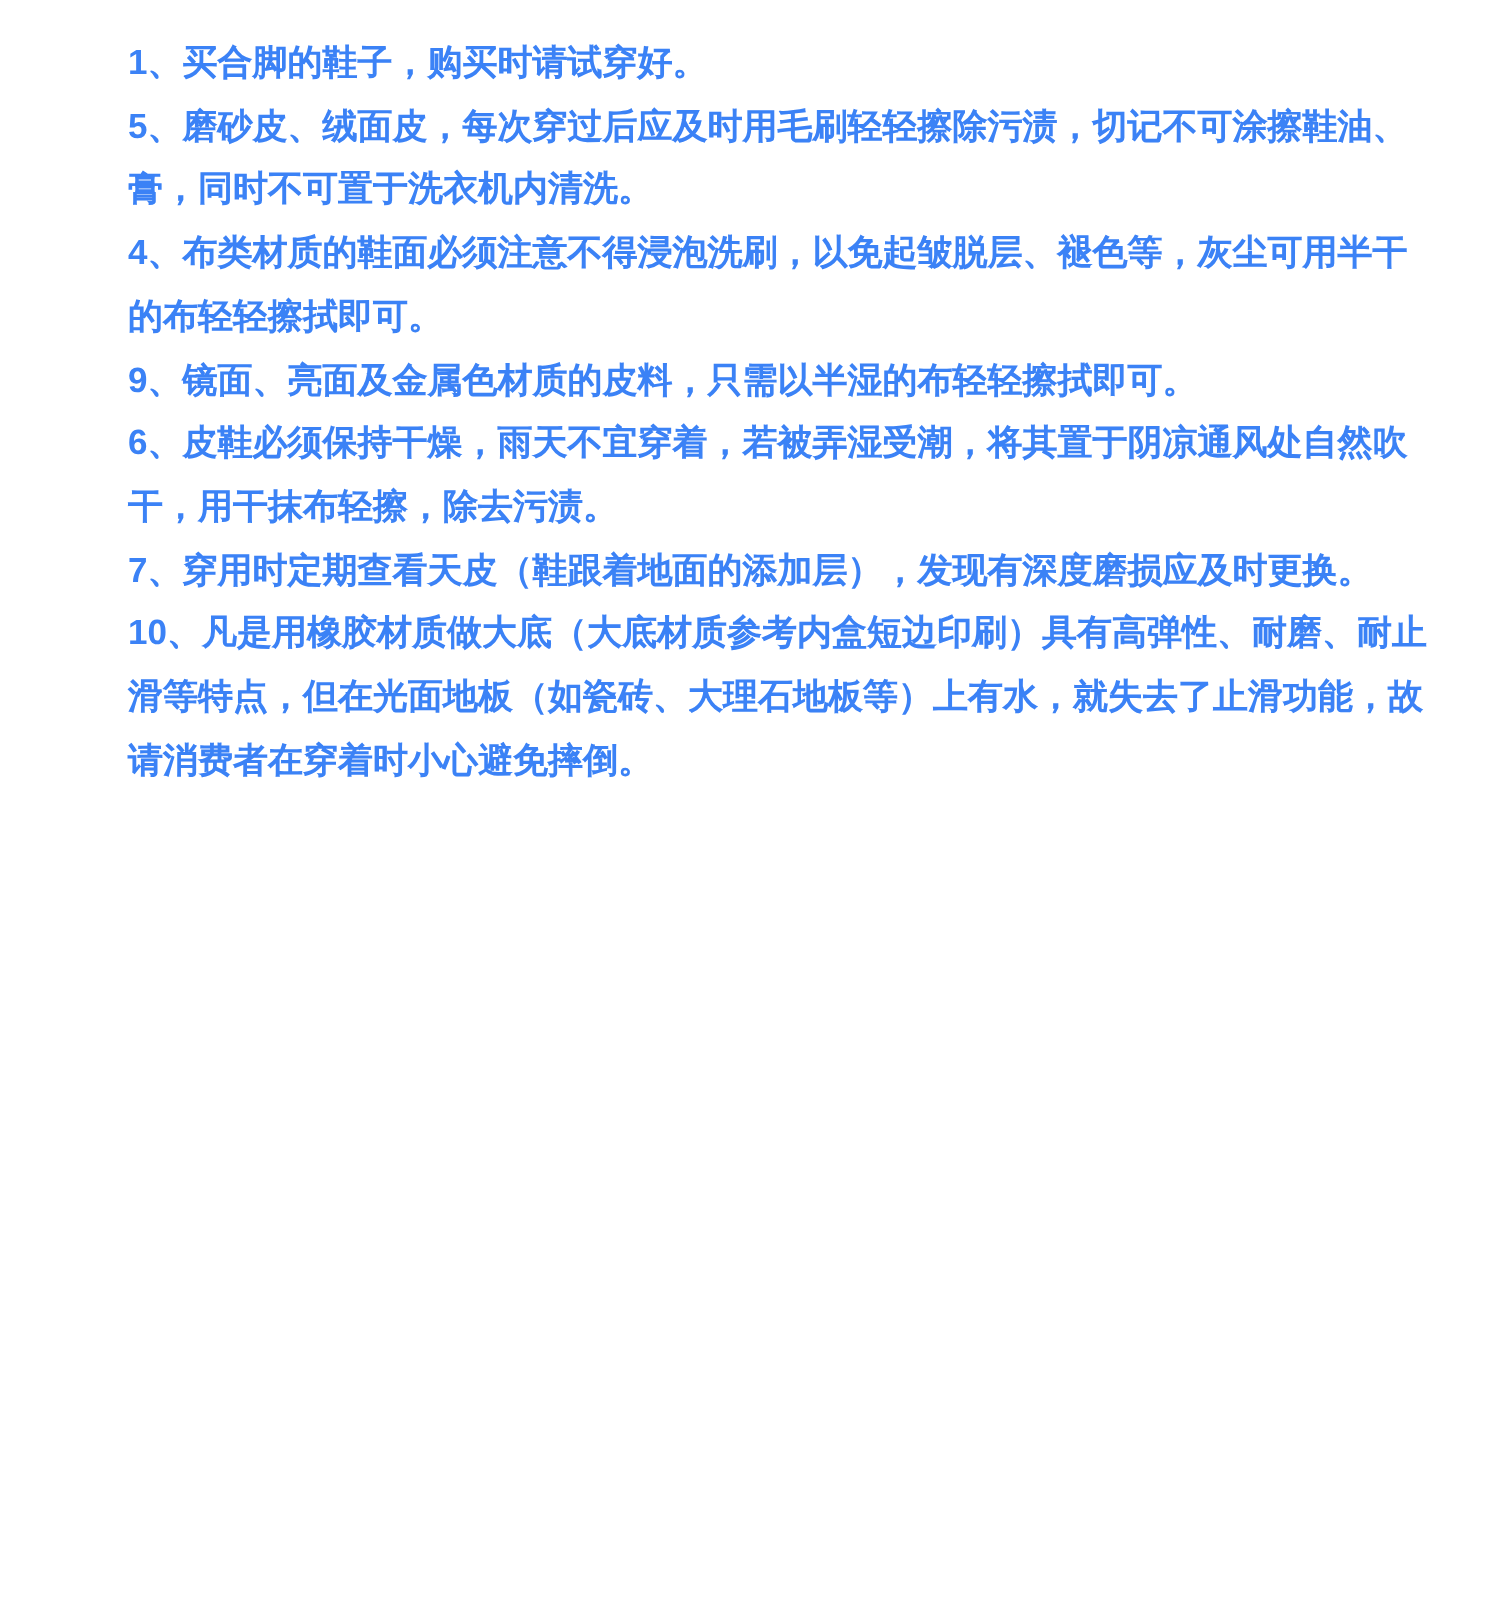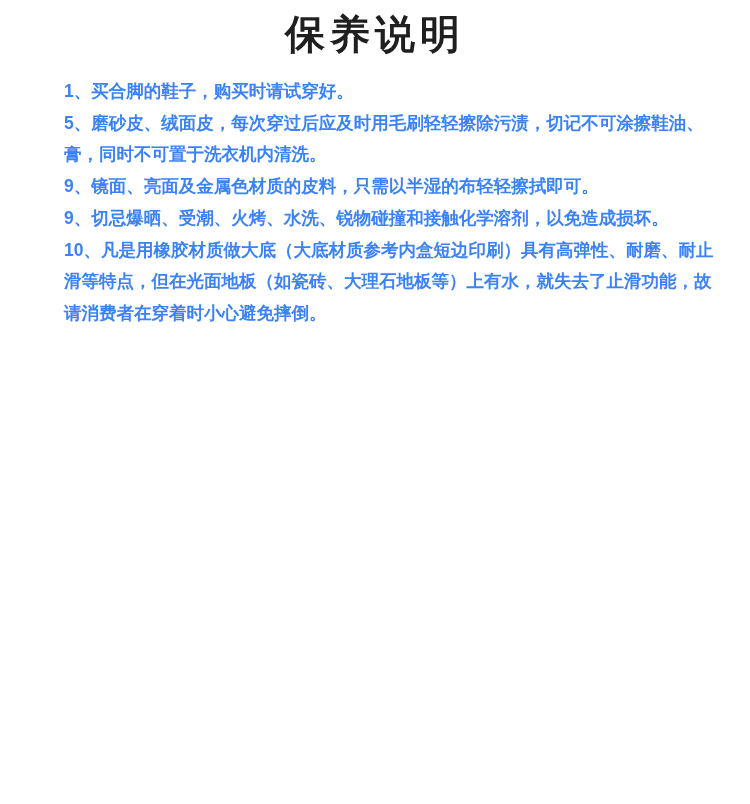--- a/index.html
+++ b/index.html
@@ -44,24 +44,27 @@
         rgba(150,150,150,0.18) 55%,
         rgba(200,200,200,0.05) 75%,
         transparent 85%);
     filter: blur(1px);
   }
 </style>
 </head>
 <body>
 
 <div class="page">
-  <h1 class="title">保养说明</h1>
   <div class="content">
     <div class="item">1、买合脚的鞋子，购买时请试穿好。</div>
     <div class="item">5、磨砂皮、绒面皮，每次穿过后应及时用毛刷轻轻擦除污渍，切记不可涂擦鞋油、
 膏，同时不可置于洗衣机内清洗。</div>
+    <div class="item">4、布类材质的鞋面必须注意不得浸泡洗刷，以免起皱脱层、褪色等，灰尘可用半干
+的布轻轻擦拭即可。</div>
     <div class="item">9、镜面、亮面及金属色材质的皮料，只需以半湿的布轻轻擦拭即可。</div>
-    <div class="item">9、切忌爆晒、受潮、火烤、水洗、锐物碰撞和接触化学溶剂，以免造成损坏。</div>
+    <div class="item">6、皮鞋必须保持干燥，雨天不宜穿着，若被弄湿受潮，将其置于阴凉通风处自然吹
+干，用干抹布轻擦，除去污渍。</div>
+    <div class="item">7、穿用时定期查看天皮（鞋跟着地面的添加层），发现有深度磨损应及时更换。</div>
     <div class="item">10、凡是用橡胶材质做大底（大底材质参考内盒短边印刷）具有高弹性、耐磨、耐止
 滑等特点，但在光面地板（如瓷砖、大理石地板等）上有水，就失去了止滑功能，故
 请消费者在穿着时小心避免摔倒。</div>
   </div>
 </div>
 
 </body></html>

